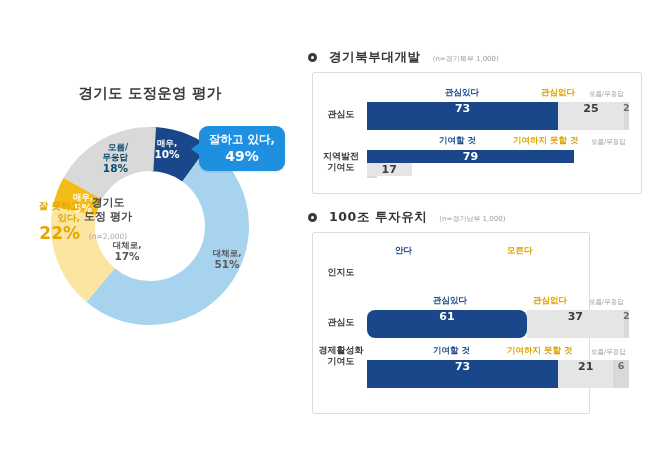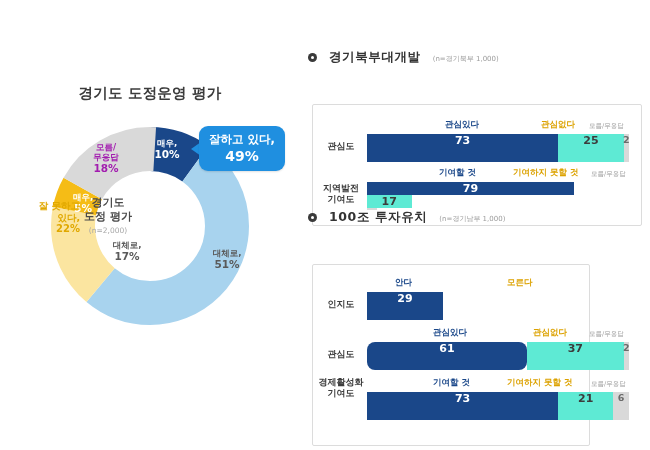--- a/index.html
+++ b/index.html
@@ -21,40 +21,40 @@
   .donut-wrap { position: absolute; left: 42px; top: 118px; width: 216px; height: 216px; }
   .donut-wrap svg { display: block; width: 216px; height: 216px; overflow: visible; }
 
   .center-text {
     position: absolute; left: 68px; top: 196px; width: 80px;
     text-align: center; line-height: 1.28;
   }
   .center-text .l1, .center-text .l2 {
     font-size: 11px; font-weight: 700; color: #4a4a4a; white-space: nowrap;
   }
-  .center-text .n { font-size: 7.5px; color: #a8a8a8; margin-top: 2px; }
+  .center-text .n { font-size: 7.5px; color: #a8a8a8; margin-top: 8px; }
 
   .slice-label { position: absolute; text-align: center; line-height: 1.2; white-space: nowrap; }
   .slice-label .nm { font-size: 8.5px; font-weight: 700; }
   .slice-label .pc { font-size: 10.5px; font-weight: 700; }
 
   .lbl-maeu-blue  { left: 146px; top: 138px; width: 42px; color: #ffffff; }
   .lbl-daeche-blue{ left: 200px; top: 248px; width: 54px; color: #5a5a5a; }
   .lbl-daeche-yel { left: 104px; top: 240px; width: 46px; color: #5a5a5a; }
   .lbl-maeu-yel   { left: 66px;  top: 192px; width: 34px; color: #ffffff; }
-  .lbl-moreum     { left: 84px;  top: 142px; width: 44px; color: #a21caf; }
+  .lbl-moreum     { left: 84px;  top: 142px; width: 44px; color: #0c4a6e; text-align: right; }
 
   .outer-label {
     position: absolute; left: 6px; top: 200px; width: 74px;
     text-align: right; line-height: 1.22; white-space: nowrap;
     color: #e0a800; font-weight: 700;
   }
   .outer-label .t1 { font-size: 9.5px; }
   .outer-label .t2 { font-size: 9.5px; }
-  .outer-label .t3 { font-size: 10px; }
+  .outer-label .t3 { font-size: 17px; }
 
   .callout {
     position: absolute; left: 199px; top: 126px;
     background: #1f8fe0; border-radius: 9px;
     padding: 6px 10px 7px 10px; text-align: center;
     box-shadow: 0 1px 2px rgba(0,0,0,.12);
   }
   .callout .c1 { font-size: 11.5px; font-weight: 700; color: #ffffff; white-space: nowrap; }
   .callout .c2 { font-size: 14px; font-weight: 700; color: #ffffff; margin-top: 1px; }
   .callout-tail {
@@ -78,40 +78,40 @@
     width: 3px; height: 3px; border-radius: 50%; background: #ffffff;
   }
   .sec-header .htitle { font-size: 12.5px; font-weight: 700; color: #333333; letter-spacing: .6px; }
   .sec-header .hnote { font-size: 7px; color: #9b9b9b; }
 
   .sec1-header { left: 8px; top: 49px; }
   .sec2-header { left: 8px; top: 209px; }
 
   .panel {
     position: absolute; background: #ffffff;
-    border: 1px solid #dcdcdc; border-radius: 2px; margin-top: 32px;
+    border: 1px solid #dcdcdc; border-radius: 2px;
   }
   .panel1 { left: 12px; top: 72px; width: 330px; height: 122px; }
   .panel2 { left: 12px; top: 232px; width: 278px; height: 182px; }
 
   .bar-row { position: absolute; left: 0; width: 330px; }
   .bar-row .cat {
     position: absolute; left: 4px; width: 48px;
     text-align: center; font-size: 9px; font-weight: 700;
     color: #3c3c3c; line-height: 1.25;
   }
   .bar-track {
     position: absolute; left: 54px; width: 262px; height: 28px;
     display: flex; overflow: hidden;
   }
   .seg { height: 100%; display: flex; align-items: flex-start; justify-content: center; }
   .seg span { font-size: 11px; font-weight: 700; }
   .seg-blue  { background: #1a4789; }
   .seg-blue  span { color: #ffffff; }
-  .seg-yellow{ background: #5eead4; }
+  .seg-yellow{ background: #e5e5e5; }
   .seg-yellow span { color: #3c3c3c; }
   .seg-gray  { background: #d9d9d9; }
   .seg-gray  span { color: #6b6b6b; font-size: 9.5px; }
 
   .lgd { position: absolute; height: 13px; }
   .lgd .txt { position: absolute; font-size: 8.5px; font-weight: 700; white-space: nowrap; }
   .lgd .blue  { color: #1a4789; }
   .lgd .yell  { color: #dca200; }
   .lgd .gray  { color: #9a9a9a; font-size: 6.5px; font-weight: 400; }
 </style>
@@ -249,23 +249,20 @@
 
     <div class="panel panel2">
 
       <div class="bar-row" style="top:12px;height:46px;">
         <div class="lgd" style="left:54px;top:0;width:262px;">
           <span class="txt blue" style="left:28px;top:0;">안다</span>
           <span class="txt yell" style="left:140px;top:0;">모른다</span>
         </div>
         <div class="cat" style="top:22px;">인지도</div>
         <div class="bar-track" style="top:15px;">
-          <div class="seg seg-blue" style="width:29%;">
-            <span>29</span>
-          </div>
         </div>
       </div>
 
       <div class="bar-row" style="top:62px;height:46px;">
         <div class="lgd" style="left:54px;top:0;width:262px;">
           <span class="txt blue" style="left:66px;top:0;">관심있다</span>
           <span class="txt yell" style="left:166px;top:0;">관심없다</span>
           <span class="txt gray" style="left:222px;top:3px;">모름/무응답</span>
         </div>
         <div class="cat" style="top:22px;">관심도</div>

